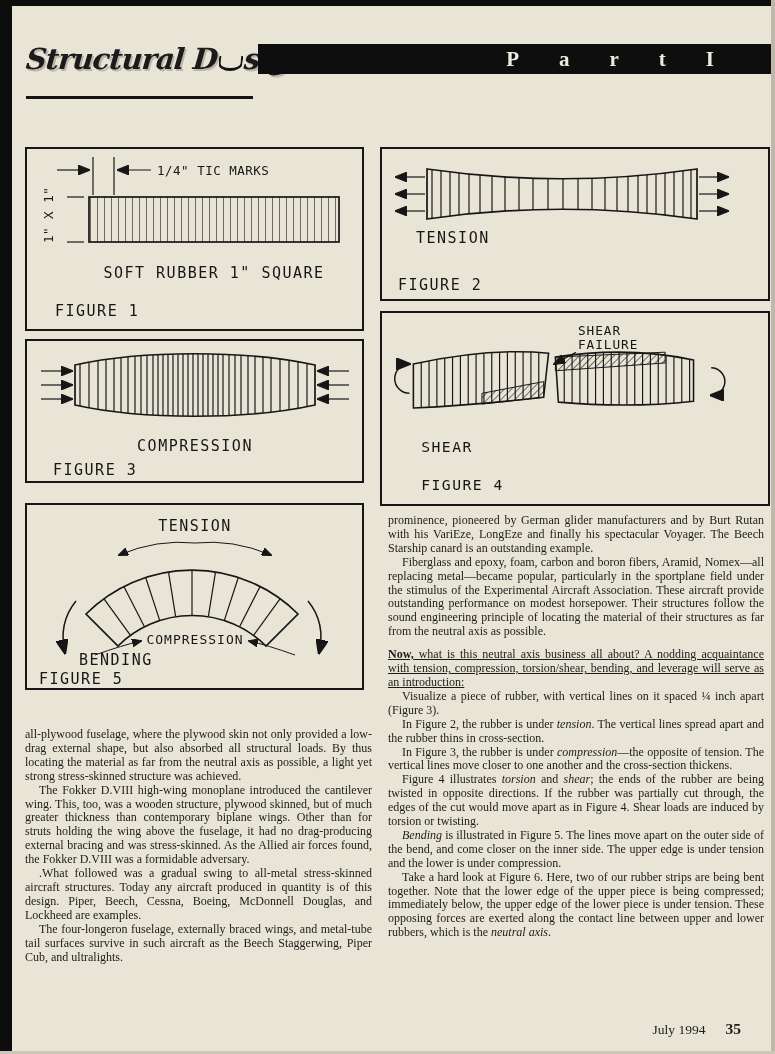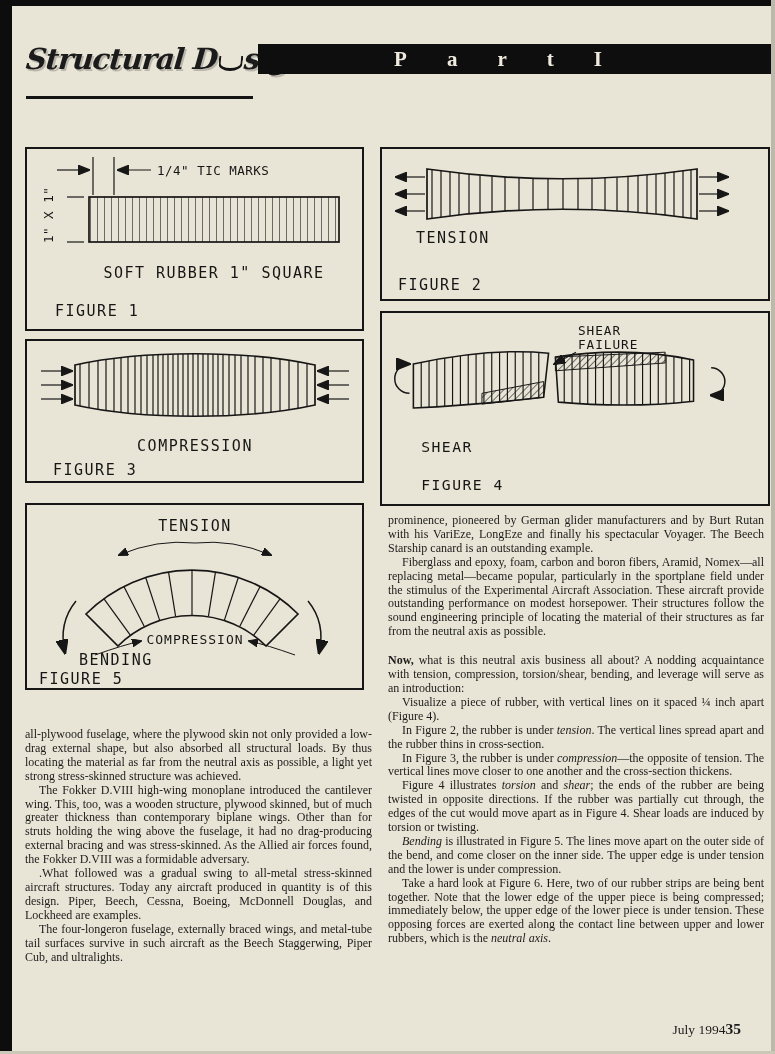--- a/index.html
+++ b/index.html
@@ -22,21 +22,21 @@
     text-shadow:2px 2px 0 rgba(20,20,20,.22); white-space:nowrap;
   }
   .swoosh {
     display:inline-block; width:24px; height:15px; margin:0 1px -2px 2px;
     border-bottom:3px solid #141414; border-left:2px solid #141414; border-right:2px solid #141414;
     border-radius:0 0 50% 50%;
   }
   .logo-underline { position:absolute; left:26px; top:96px; width:227px; height:3px; background:#141414; }
   .banner {
     position:absolute; left:258px; top:44px; width:514px; height:30px; background:#0e0e0e;
-    display:flex; align-items:center; justify-content:center; padding:0 58px 0 24px;
+    display:flex; align-items:center; justify-content:flex-end; padding:0 58px 0 24px;
   }
   .banner span { color:#efeadd; font-family:"Liberation Serif", serif; font-weight:bold; font-size:21px; line-height:1; }
   .banner .word { letter-spacing:40px; }
 
   
   .fig { position:absolute; border:2px solid #161616; background:#e9e5d6; }
   .fig svg { display:block; width:100%; height:100%; }
   .fig text { font-family:"DejaVu Sans Mono", monospace; fill:#161616; }
   .fig line, .fig path { stroke:#161616; }
   .fig line { stroke-width:1.2; }
@@ -45,26 +45,26 @@
   .t12 { font-size:12.5px; letter-spacing:0.5px; }
   #fig1{left:25px; top:147px; width:339px; height:184px;}
   #fig2{left:380px;top:147px; width:390px; height:154px;}
   #fig3{left:25px; top:339px; width:339px; height:144px;}
   #fig4{left:380px;top:311px; width:390px; height:195px;}
   #fig5{left:25px; top:503px; width:339px; height:187px;}
 
   
   .col { position:absolute; font-size:12px; line-height:13.9px; text-align:justify; }
   .col p.indent { text-indent:14px; }
-  .col p.gap { margin-top:15px; }
+  .col p.gap { margin-top:9px;text-decoration:underline; }
   #left-col  { left:25px;  top:728px; width:347px; }
   #right-col { left:388px; top:514px; width:376px; }
 
   .footer { position:absolute; top:1020px; right:34px; font-size:13.5px; }
-  .footer b { font-size:15.5px; margin-left:0; }
+  .footer b { font-size:15.5px; margin-left:20px; }
 </style>
 </head>
 <body>
 
 <div class="page">
   <div class="edge-top"></div>
   <div class="edge-left"></div>
   <div class="edge-right"></div>
   <div class="edge-bottom"></div>
 
@@ -308,21 +308,21 @@
   <div class="col" id="left-col">
       <p>all-plywood fuselage, where the plywood skin not only provided a low-drag external shape, but also absorbed all structural loads. By thus locating the material as far from the neutral axis as possible, a light yet strong stress-skinned structure was achieved.</p>
       <p class="indent">The Fokker D.VIII high-wing monoplane introduced the cantilever wing. This, too, was a wooden structure, plywood skinned, but of much greater thickness than contemporary biplane wings. Other than for struts holding the wing above the fuselage, it had no drag-producing external bracing and was stress-skinned. As the Allied air forces found, the Fokker D.VIII was a formidable adversary.</p>
       <p class="indent">.What followed was a gradual swing to all-metal stress-skinned aircraft structures. Today any aircraft produced in quantity is of this design. Piper, Beech, Cessna, Boeing, McDonnell Douglas, and Lockheed are examples.</p>
       <p class="indent">The four-longeron fuselage, externally braced wings, and metal-tube tail surfaces survive in such aircraft as the Beech Staggerwing, Piper Cub, and ultralights.</p>
     </div>
   <div class="col" id="right-col">
       <p>prominence, pioneered by German glider manufacturers and by Burt Rutan with his VariEze, LongEze and finally his spectacular Voyager. The Beech Starship canard is an outstanding example.</p>
       <p class="indent">Fiberglass and epoxy, foam, carbon and boron fibers, Aramid, Nomex—all replacing metal—became popular, particularly in the sportplane field under the stimulus of the Experimental Aircraft Association. These aircraft provide outstanding performance on modest horsepower. Their structures follow the sound engineering principle of locating the material of their structures as far from the neutral axis as possible.</p>
       <p class="gap"><b>Now,</b> what is this neutral axis business all about? A nodding acquaintance with tension, compression, torsion/shear, bending, and leverage will serve as an introduction:</p>
-      <p class="indent">Visualize a piece of rubber, with vertical lines on it spaced ¼ inch apart (Figure 4).</p>
+      <p class="indent">Visualize a piece of rubber, with vertical lines on it spaced ¼ inch apart (Figure 3).</p>
       <p class="indent">In Figure 2, the rubber is under <i>tension</i>. The vertical lines spread apart and the rubber thins in cross-section.</p>
       <p class="indent">In Figure 3, the rubber is under <i>compression</i>—the opposite of tension. The vertical lines move closer to one another and the cross-section thickens.</p>
       <p class="indent">Figure 4 illustrates <i>torsion</i> and <i>shear</i>; the ends of the rubber are being twisted in opposite directions. If the rubber was partially cut through, the edges of the cut would move apart as in Figure 4. Shear loads are induced by torsion or twisting.</p>
       <p class="indent"><i>Bending</i> is illustrated in Figure 5. The lines move apart on the outer side of the bend, and come closer on the inner side. The upper edge is under tension and the lower is under compression.</p>
       <p class="indent">Take a hard look at Figure 6. Here, two of our rubber strips are being bent together. Note that the lower edge of the upper piece is being compressed; immediately below, the upper edge of the lower piece is under tension. These opposing forces are exerted along the contact line between upper and lower rubbers, which is the <i>neutral axis</i>.</p>
     </div>
 
   <div class="footer">
     <span>July 1994</span><b>35</b>
   </div>

